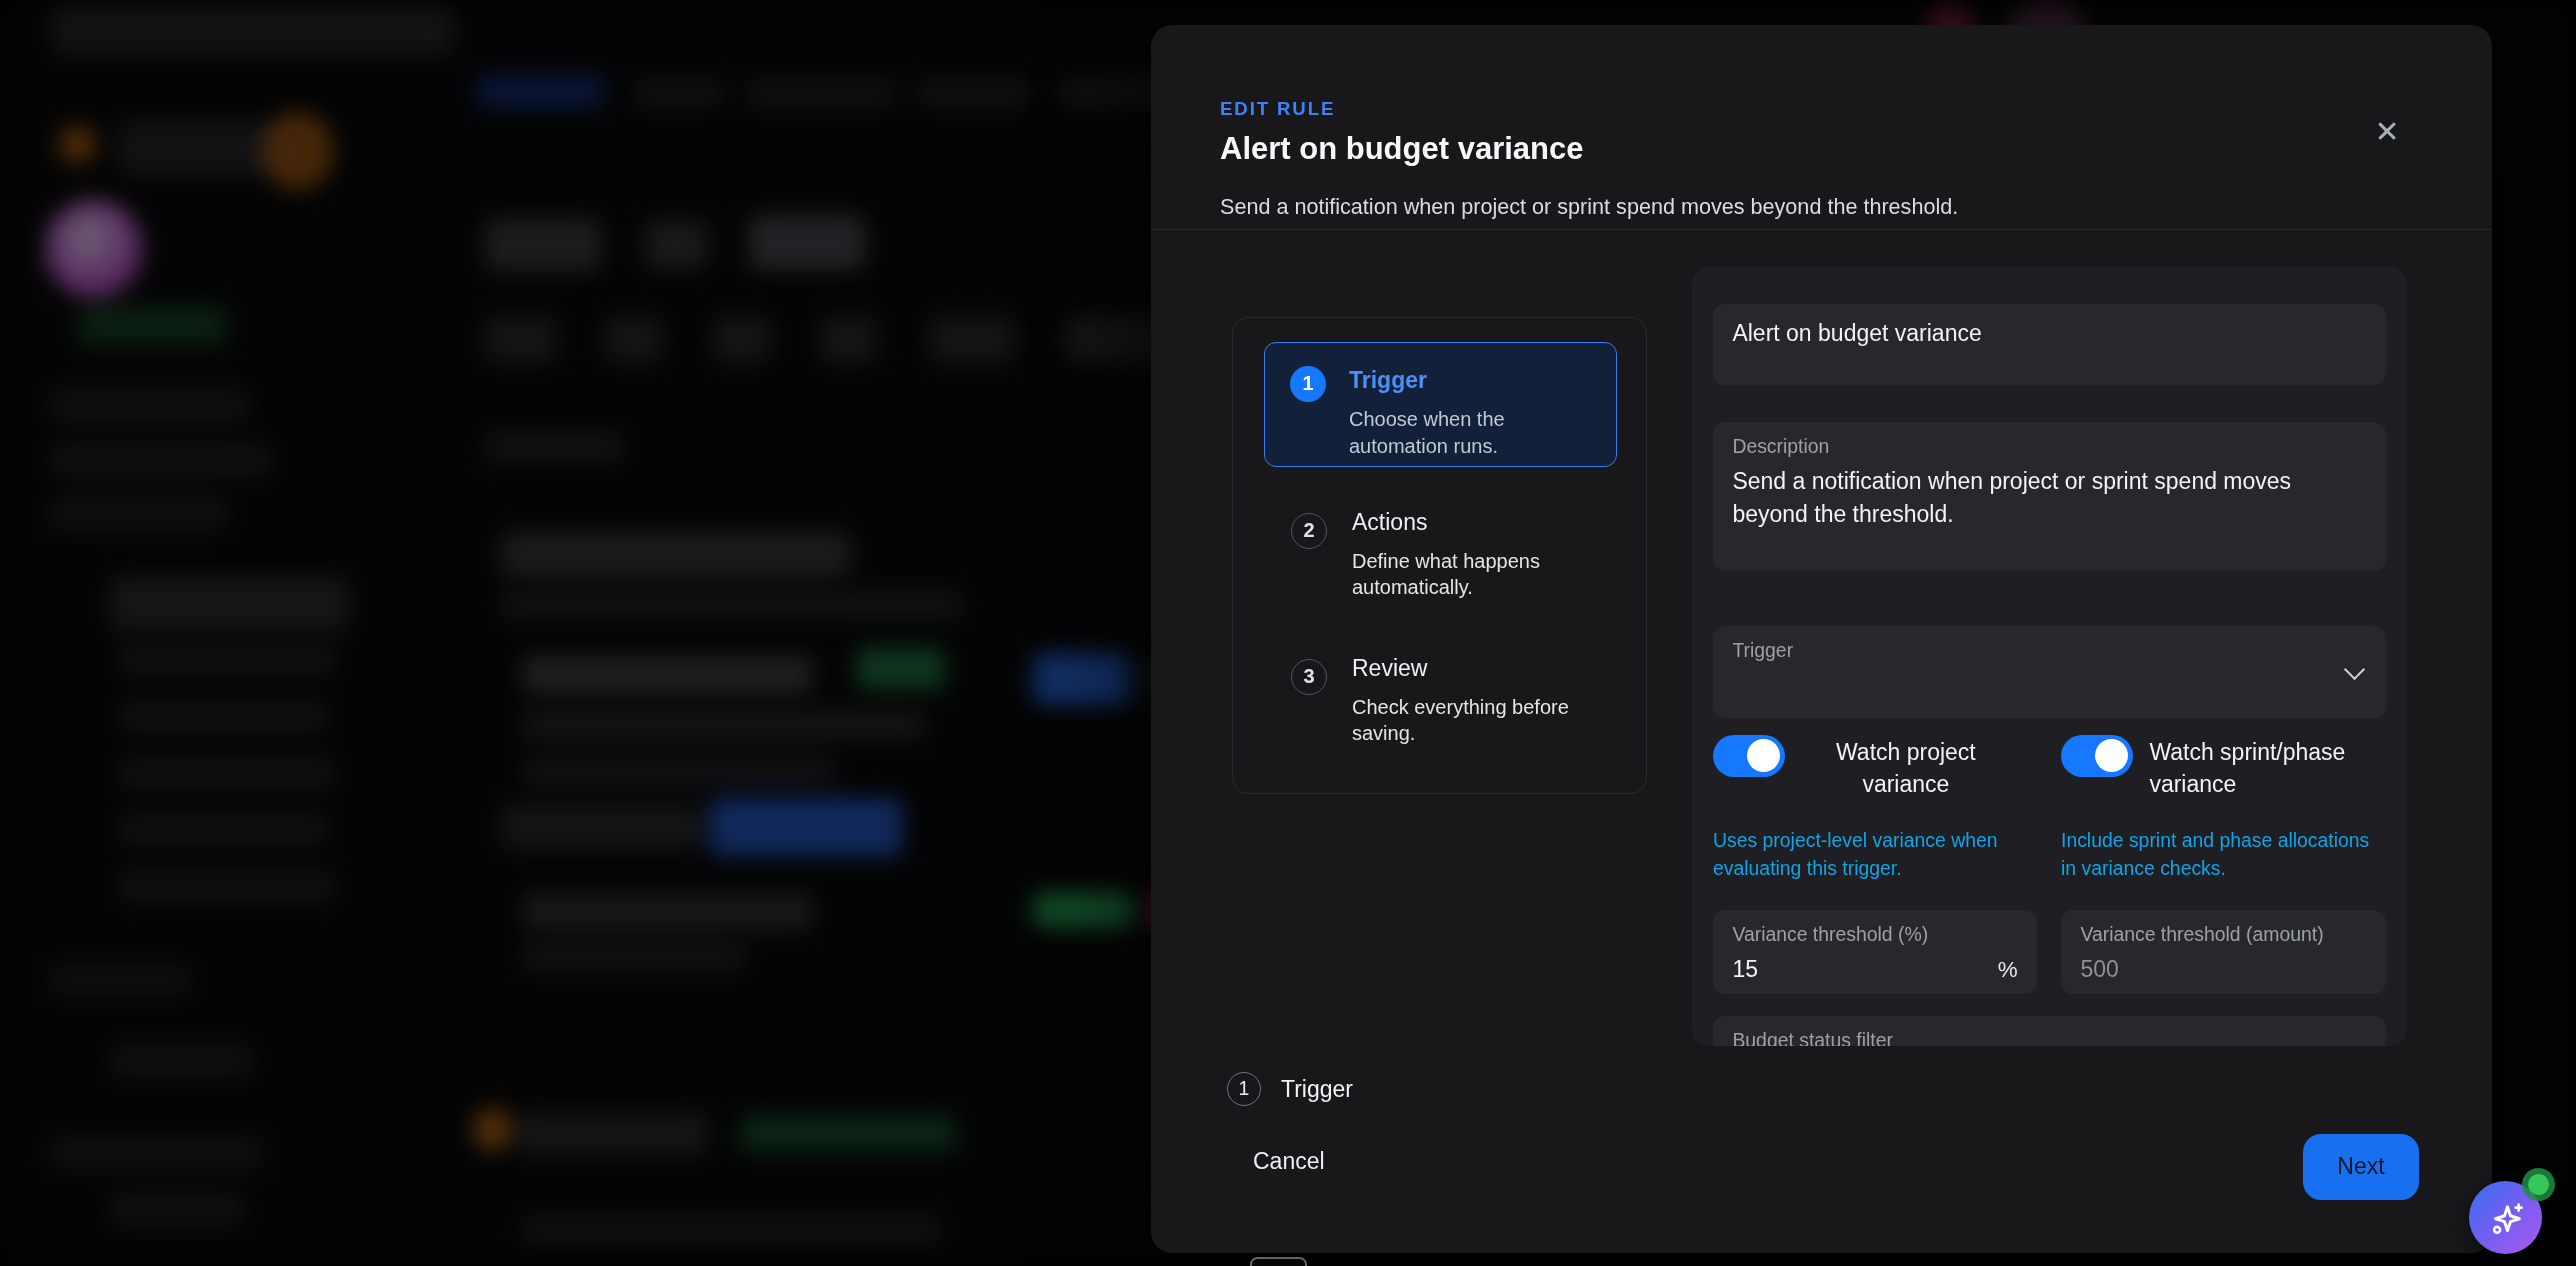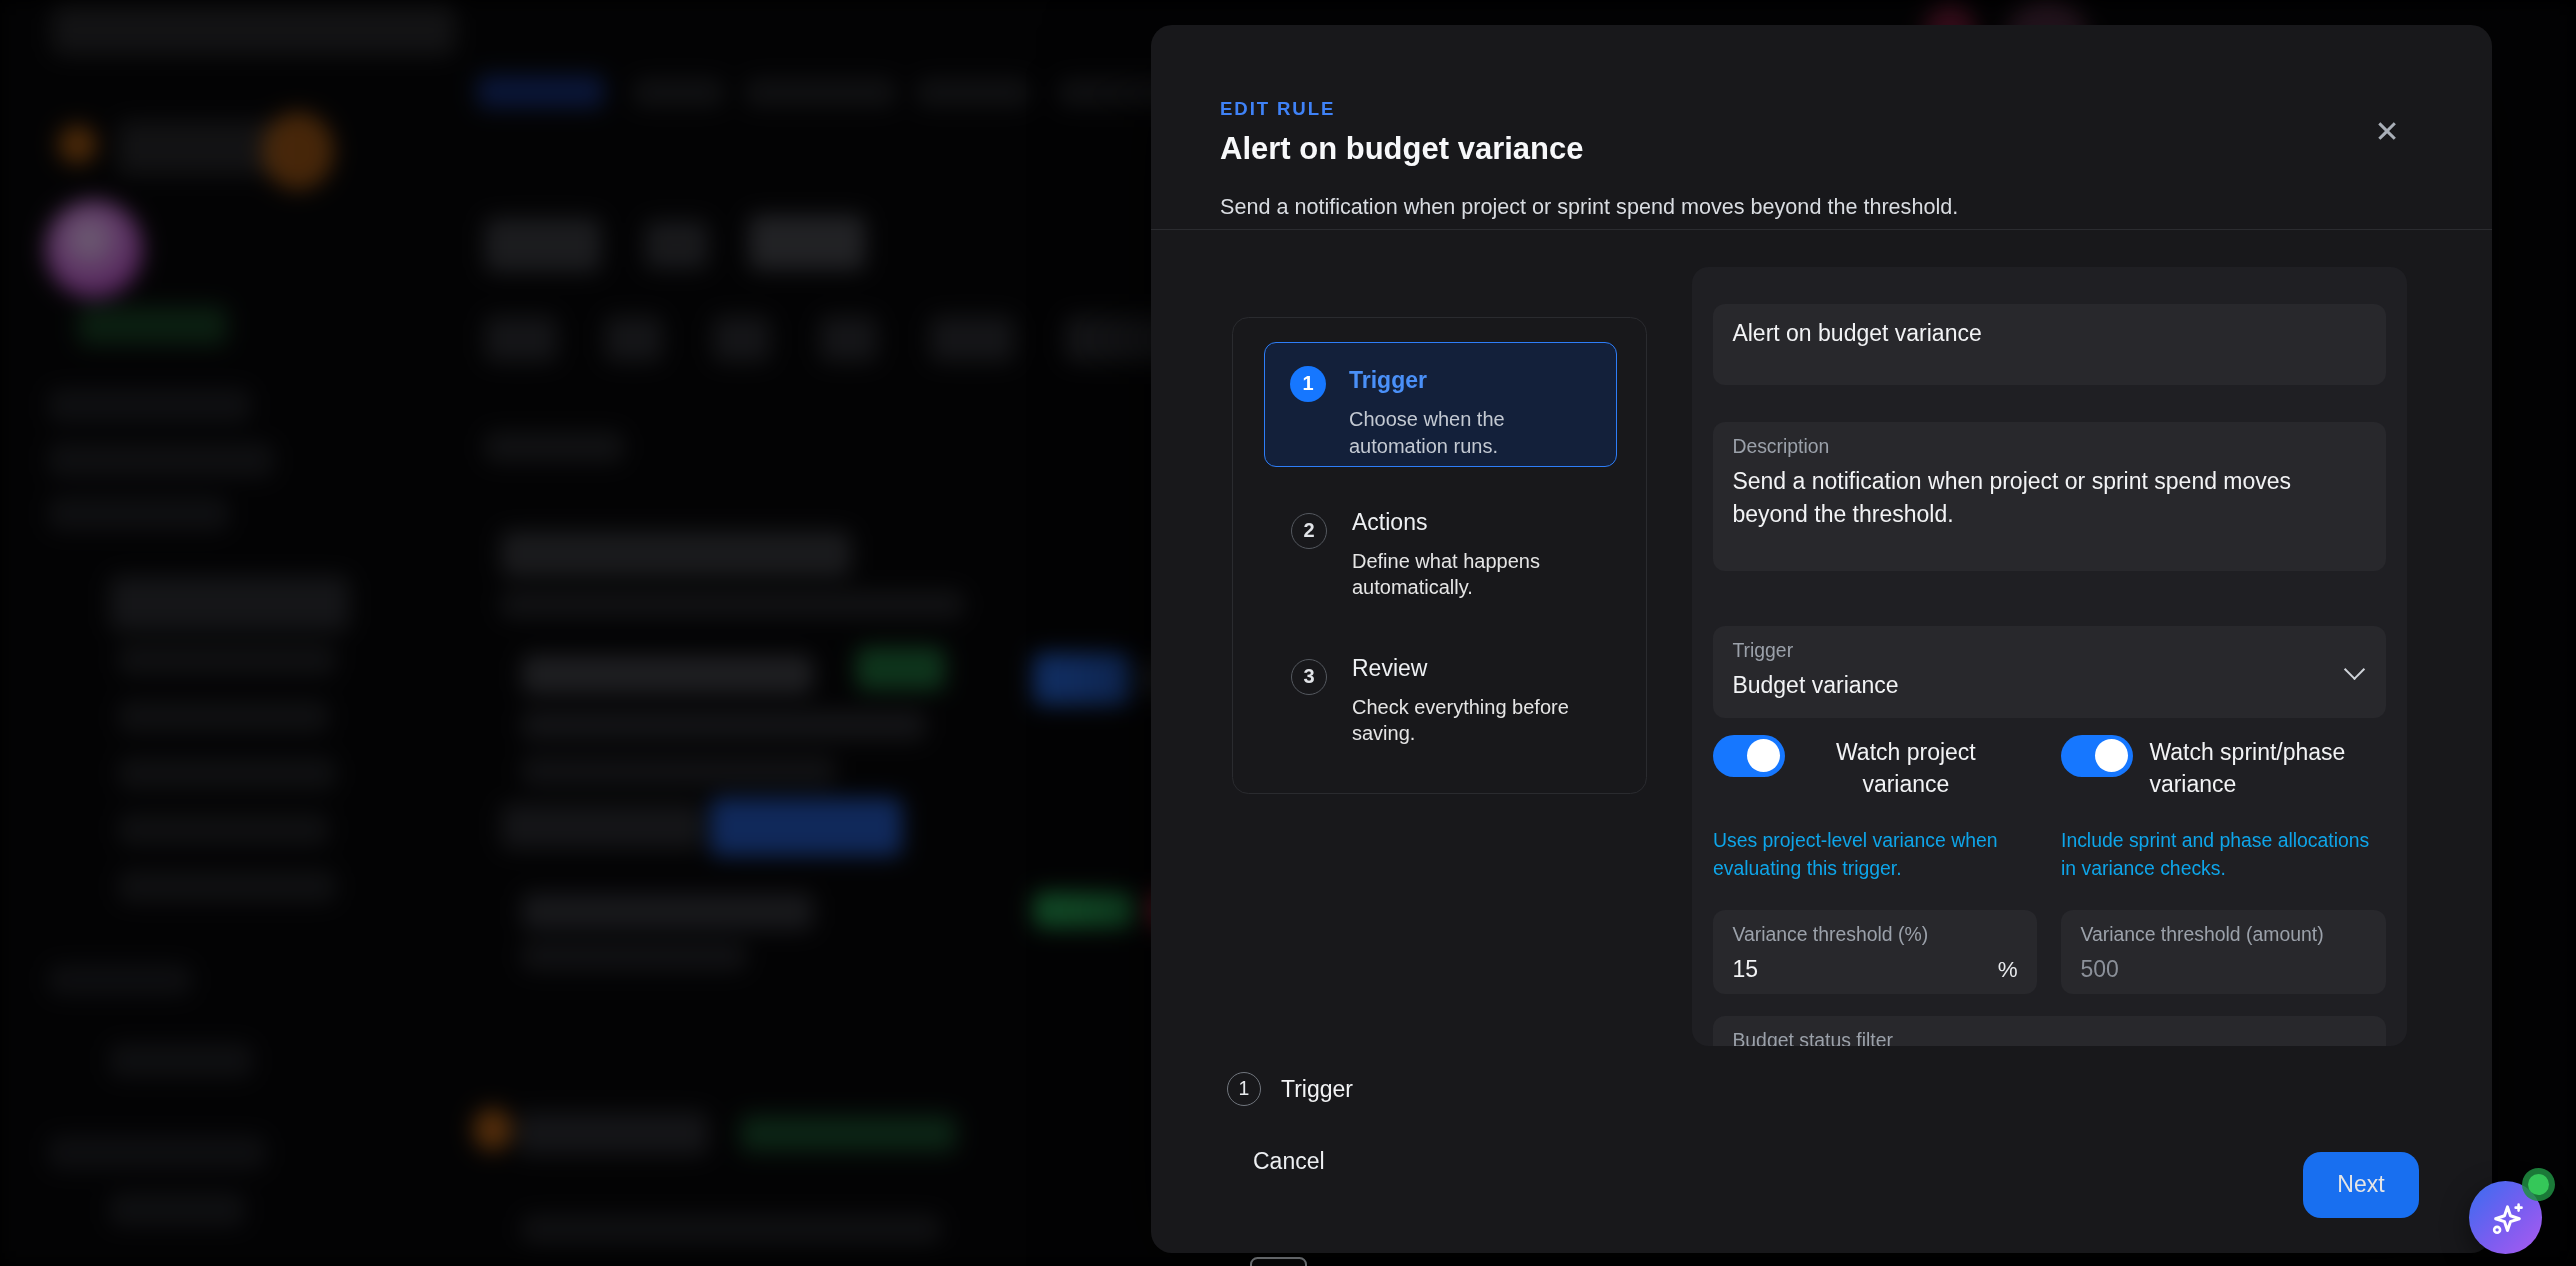--- a/index.html
+++ b/index.html
@@ -68,22 +68,22 @@
   .suffix { font-size:22.4px; color:#e8eaed; }
 
   
   .f-circle { position:absolute; left:76px; top:1047px; width:34px; height:34px; border-radius:50%;
     border:1.5px solid #70757d; color:#e8eaed; font-size:19.4px;
     display:flex; align-items:center; justify-content:center; }
   .f-label2 { position:absolute; left:130px; top:1051px; font-size:23px; color:#f2f3f5; }
   .btn-cancel { position:absolute; left:102px; top:1123px; font-size:23px; color:#eceef1;
     background:none; border:none; cursor:pointer; font-family:inherit; padding:0; }
   .btn-next { position:absolute; left:1152px; top:1109px; width:116px; height:66px;
-    background:#186ff0; border:none; border-radius:18px; color:#e5e5e5; font-size:23px;
-    font-family:inherit; cursor:pointer; z-index:11;margin-top:18px; }
+    background:#186ff0; border:none; border-radius:18px; color:#0f172a; font-size:23px;
+    font-family:inherit; cursor:pointer; z-index:11; }
 
   
   .fab { position:absolute; left:2469px; top:1181px; width:73px; height:73px; border-radius:50%;
     background:linear-gradient(135deg,#3e6cf0 5%,#7a5df0 55%,#a55bf0 95%);
     display:flex; align-items:center; justify-content:center; z-index:20; cursor:pointer;
     box-shadow:0 9px 27px rgba(0,0,0,.5); }
   .status-dot { position:absolute; left:2522px; top:1168px; width:33px; height:33px; border-radius:50%;
     background:rgba(32,142,66,.85); display:flex; align-items:center; justify-content:center; z-index:21; }
   .status-dot .inner { width:21px; height:21px; border-radius:50%; background:#35c759; }
 
@@ -191,21 +191,20 @@
         <div class="f-value">Alert on budget variance</div>
       </div>
 
       <div class="field" style="top:155px;height:149px;">
         <div class="f-label">Description</div>
         <div class="f-value" style="width:619px;">Send a notification when project or sprint spend moves beyond the threshold.</div>
       </div>
 
       <div class="field" style="top:359px;height:92px;">
         <div class="f-label">Trigger</div>
-        <div class="f-value">Budget variance</div>
         <div class="chev" style="top:36px;"></div>
       </div>
 
       <div class="toggle-col" style="left:21px;top:468px;width:324px;">
         <div class="switch">
             <div class="knob"></div>
           </div>
         <div class="tg-label" style="width:209px;text-align:center;">Watch project variance</div>
       </div>
       <div class="toggle-col" style="left:369px;top:468px;width:325px;">

